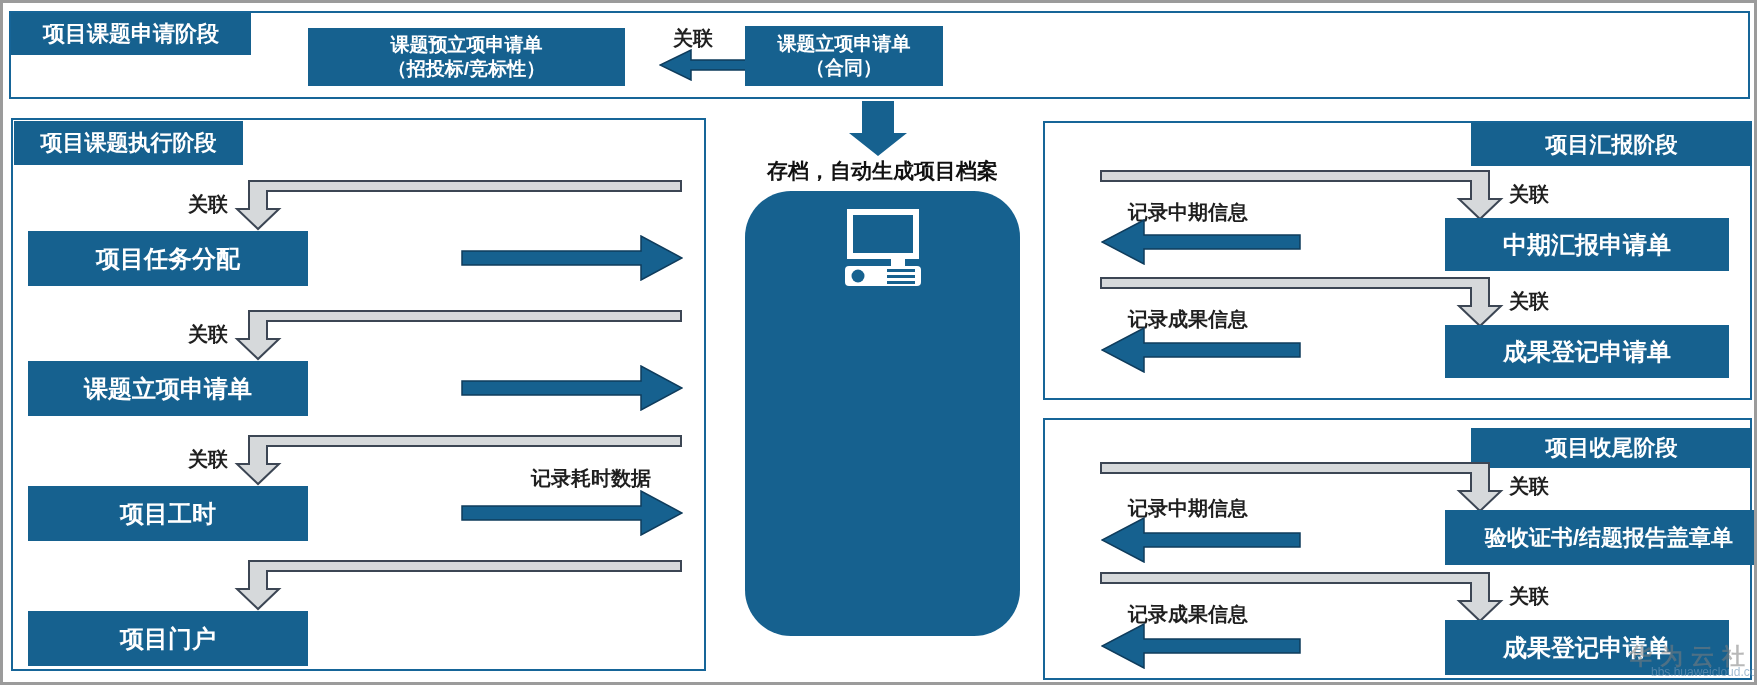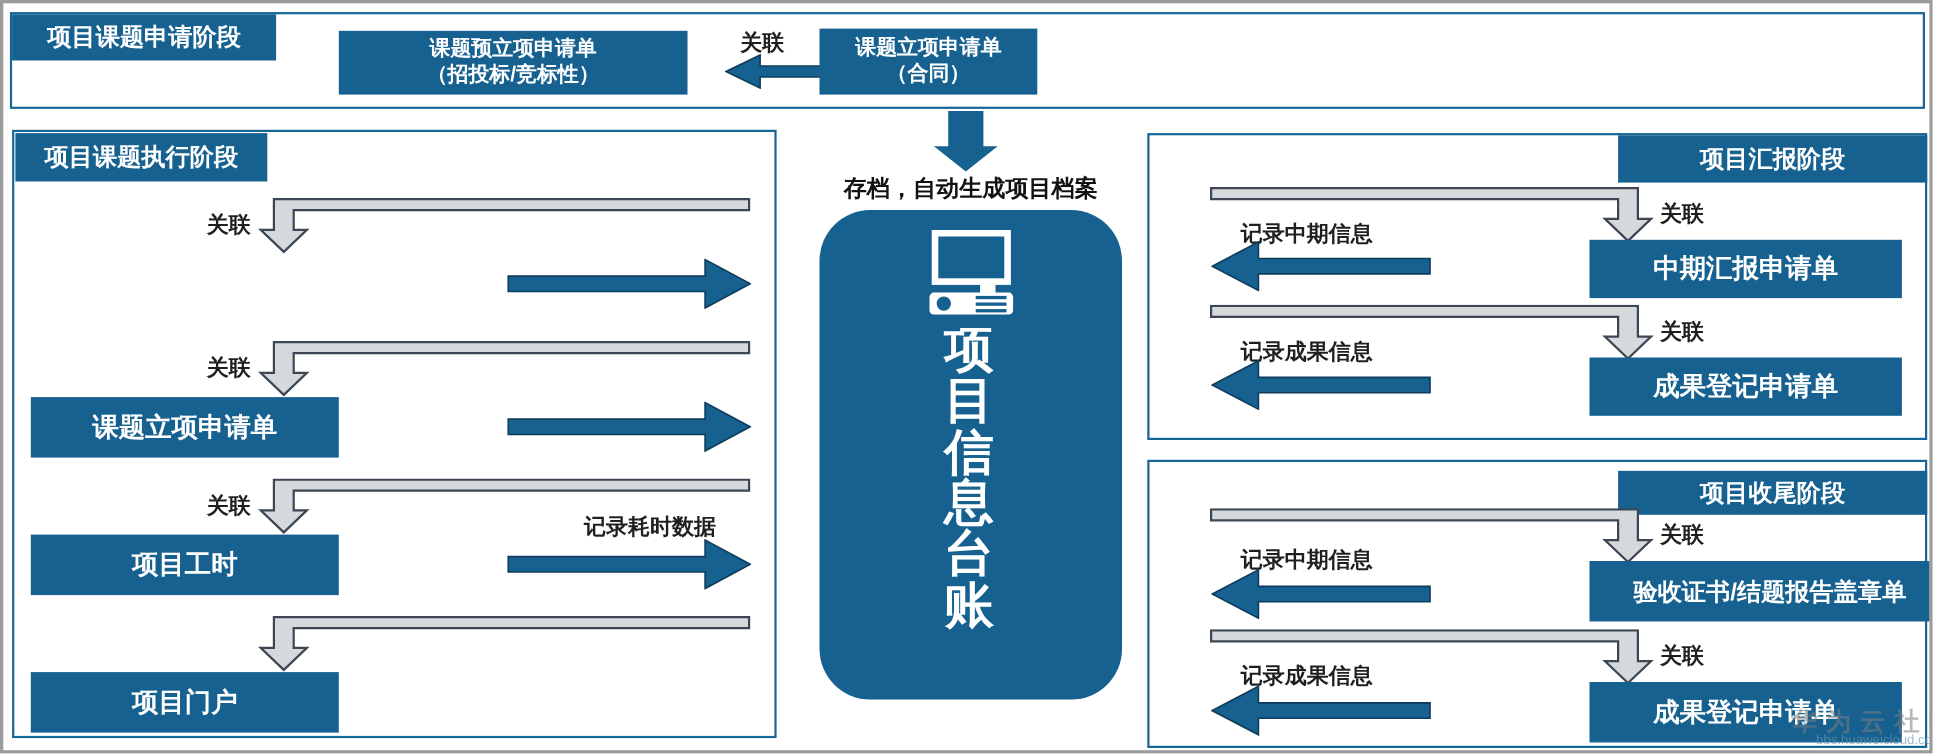--- a/index.html
+++ b/index.html
@@ -52,31 +52,33 @@
   <div class="abs centerBox" style="left:742px;top:188px;width:275px;height:445px;"></div>
   <svg class="abs" style="left:840px;top:206px;" width="80" height="80" viewBox="0 0 80 80">
     <rect x="7" y="3" width="66" height="44" fill="none" stroke="#ffffff" stroke-width="6"></rect>
     <rect x="48" y="47" width="14" height="12" fill="#ffffff"></rect>
     <rect x="2" y="57" width="76" height="20" rx="4" fill="#ffffff"></rect>
     <circle cx="15" cy="67" r="6.5" fill="#16618F"></circle>
     <rect x="44" y="60" width="28" height="3" fill="#16618F"></rect>
     <rect x="44" y="66" width="28" height="3" fill="#16618F"></rect>
     <rect x="44" y="72" width="28" height="3" fill="#16618F"></rect>
   </svg>
-  <div class="abs ledger" style="left:848px;top:292px;width:60px;height:290px;">项目信息台账</div>
 
   <div class="abs sec" style="left:8px;top:115px;width:695px;height:553px;"></div>
   <div class="abs hdr" style="left:11px;top:118px;width:229px;height:44px;">
     <span>项目课题执行阶段</span>
   </div>
 
   <div class="abs lbl r" style="left:120px;top:188px;width:105px;">关联</div>
   <svg class="abs grayArrow" style="left:230px;top:177px;" width="450" height="52" viewBox="0 0 450 52">
     <path d="M448,1 L16,1 L16,29 L4,29 L25,49 L46,29 L34,29 L34,11 L448,11 Z"></path>
   </svg>
+  <div class="abs box" style="left:25px;top:228px;width:280px;height:55px;font-size:24px;">
+    <span>项目任务分配</span>
+  </div>
   <svg class="abs blueArrow" style="left:458px;top:232px;" width="222" height="46" viewBox="0 0 222 46">
     <path d="M1,16 H180 V1 L221,23 L180,45 V30 H1 Z"></path>
   </svg>
 
   <div class="abs lbl r" style="left:120px;top:318px;width:105px;">关联</div>
   <svg class="abs grayArrow" style="left:230px;top:307px;" width="450" height="52" viewBox="0 0 450 52">
     <path d="M448,1 L16,1 L16,29 L4,29 L25,49 L46,29 L34,29 L34,11 L448,11 Z"></path>
   </svg>
   <div class="abs box" style="left:25px;top:358px;width:280px;height:55px;font-size:24px;">
     <span>课题立项申请单</span>

